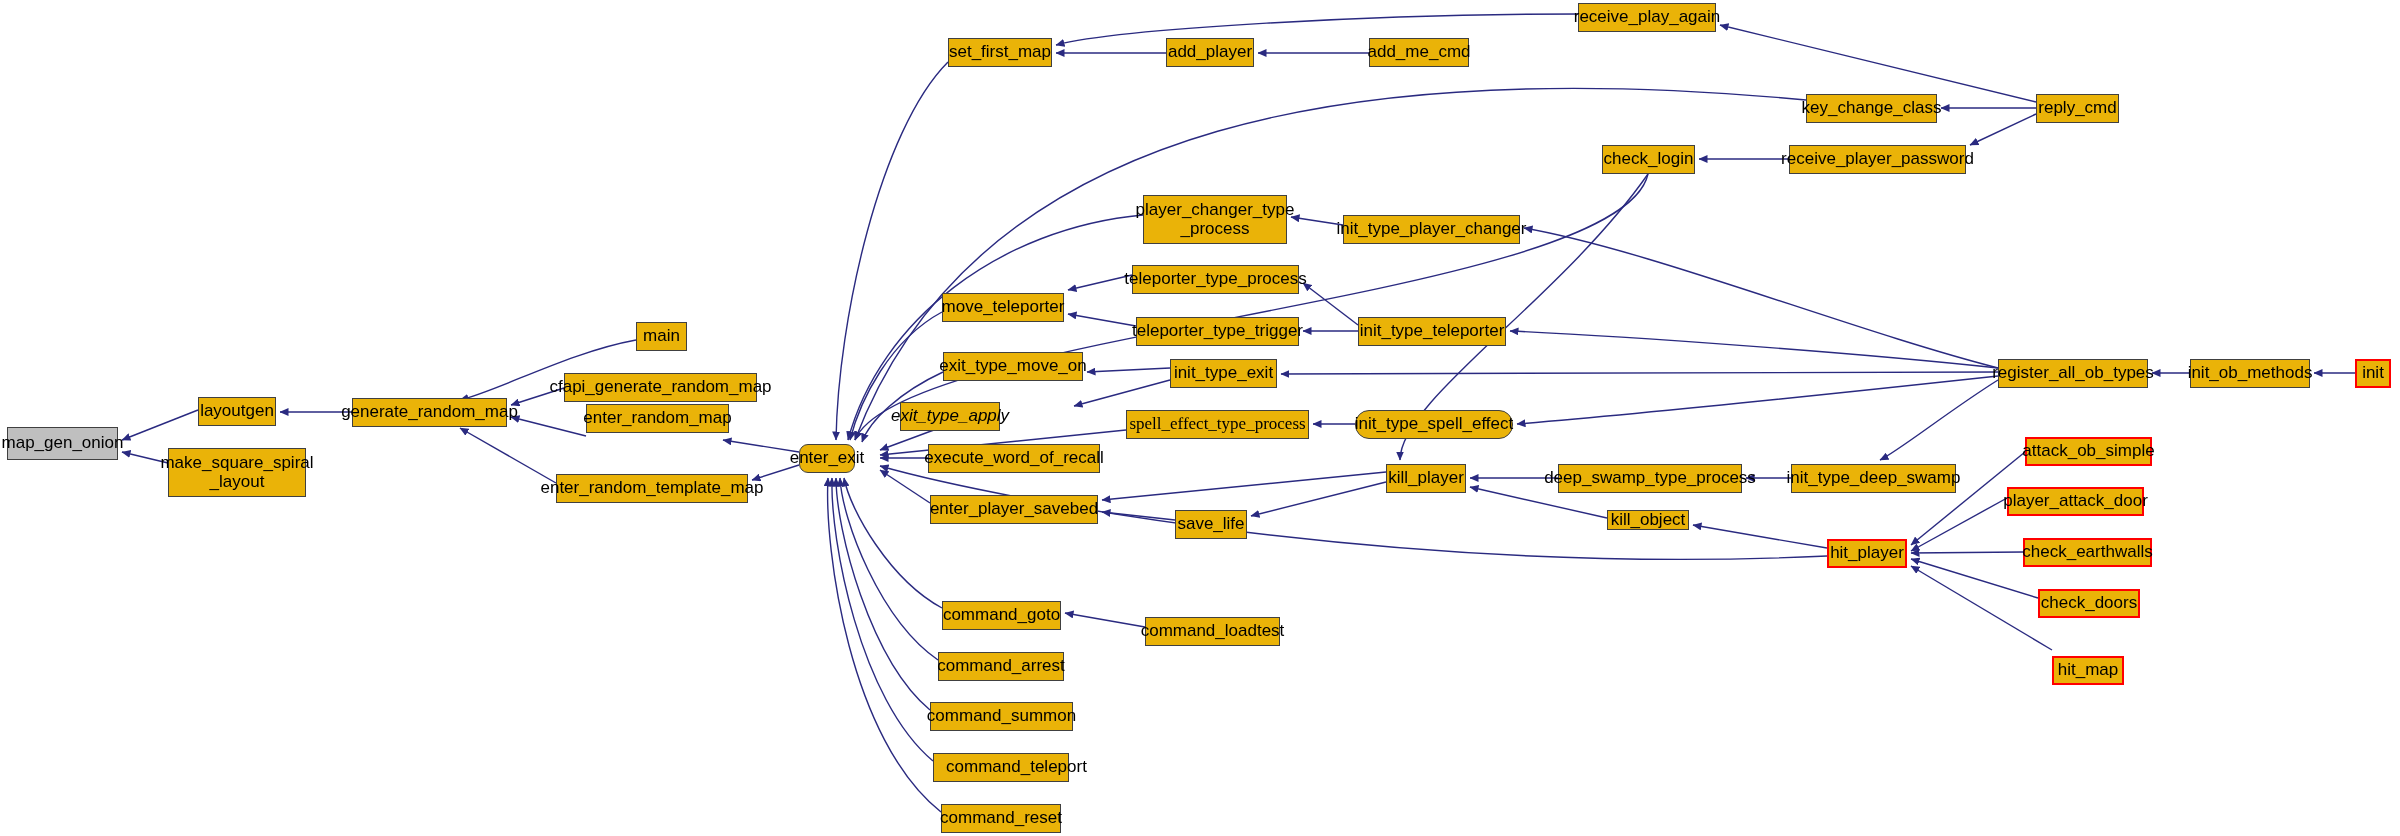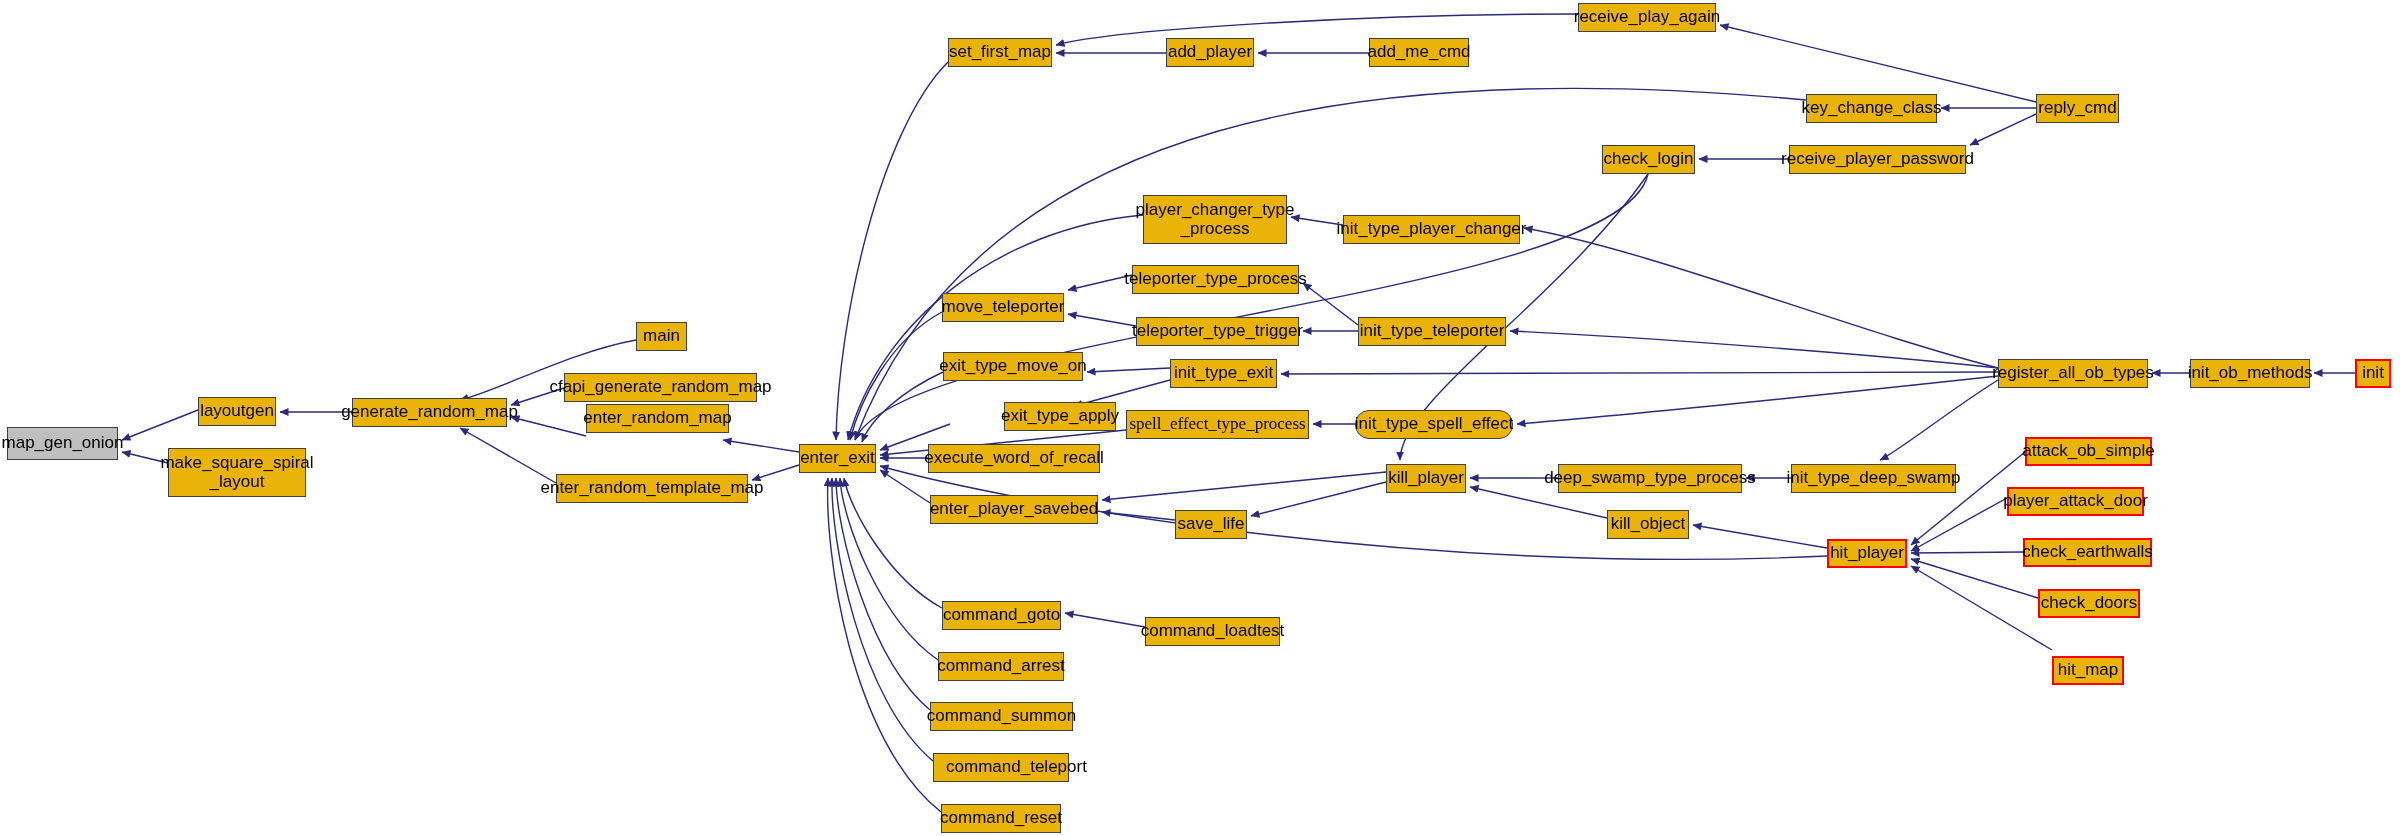--- a/index.html
+++ b/index.html
@@ -98,48 +98,48 @@
     </svg>
 <div class="node root" style="left: 7px; top: 427px; width: 111px; height: 33px;">map_gen_onion</div>
     <div class="node" style="left: 198px; top: 397px; width: 78px; height: 29px;">layoutgen</div>
     <div class="node" style="left: 168px; top: 448px; width: 138px; height: 49px;">make_square_spiral
 _layout</div>
     <div class="node" style="left: 352px; top: 398px; width: 155px; height: 29px;">generate_random_map</div>
     <div class="node" style="left: 636px; top: 322px; width: 51px; height: 29px;">main</div>
     <div class="node" style="left: 564px; top: 373px; width: 193px; height: 29px;">cfapi_generate_random_map</div>
     <div class="node" style="left: 586px; top: 404px; width: 143px; height: 29px;">enter_random_map</div>
     <div class="node" style="left: 556px; top: 474px; width: 192px; height: 29px;">enter_random_template_map</div>
-    <div class="node" style="left: 799px; top: 444px; width: 77px; height: 29px;">enter_exit</div>
+    <div class="node" style="left: 799px; top: 444px; width: 56px; height: 29px; border-radius: 9px;">enter_exit</div>
     <div class="node" style="left: 948px; top: 38px; width: 104px; height: 29px;">set_first_map</div>
     <div class="node" style="left: 1166px; top: 38px; width: 88px; height: 29px;">add_player</div>
     <div class="node" style="left: 1369px; top: 38px; width: 100px; height: 29px;">add_me_cmd</div>
     <div class="node" style="left: 1578px; top: 3px; width: 138px; height: 29px;">receive_play_again</div>
     <div class="node" style="left: 1806px; top: 94px; width: 131px; height: 29px;">key_change_class</div>
     <div class="node" style="left: 2036px; top: 94px; width: 83px; height: 29px;">reply_cmd</div>
     <div class="node" style="left: 1602px; top: 145px; width: 93px; height: 29px;">check_login</div>
     <div class="node" style="left: 1789px; top: 145px; width: 177px; height: 29px;">receive_player_password</div>
     <div class="node" style="left: 1143px; top: 195px; width: 144px; height: 49px;">player_changer_type
 _process</div>
     <div class="node" style="left: 1343px; top: 215px; width: 177px; height: 29px;">init_type_player_changer</div>
     <div class="node" style="left: 1132px; top: 265px; width: 167px; height: 29px;">teleporter_type_process</div>
     <div class="node" style="left: 942px; top: 293px; width: 122px; height: 29px;">move_teleporter</div>
     <div class="node" style="left: 1136px; top: 317px; width: 163px; height: 29px;">teleporter_type_trigger</div>
     <div class="node" style="left: 1358px; top: 317px; width: 148px; height: 29px;">init_type_teleporter</div>
     <div class="node" style="left: 943px; top: 352px; width: 140px; height: 29px;">exit_type_move_on</div>
     <div class="node" style="left: 1170px; top: 359px; width: 107px; height: 29px;">init_type_exit</div>
-    <div class="node" style="left: 1004px; top: 402px; width: 112px; height: 29px;">exit_type_apply</div>
+    <div class="node" style="left: 900px; top: 402px; width: 100px; height: 29px; font-style: italic;">exit_type_apply</div>
     <div class="node" style="left: 1126px; top: 410px; width: 183px; height: 29px; font-family: Liberation Serif, serif;">spell_effect_type_process</div>
     <div class="node" style="left: 1355px; top: 410px; width: 158px; height: 29px; border-radius: 14px;">init_type_spell_effect</div>
     <div class="node" style="left: 928px; top: 444px; width: 172px; height: 29px;">execute_word_of_recall</div>
     <div class="node" style="left: 1386px; top: 464px; width: 80px; height: 29px;">kill_player</div>
     <div class="node" style="left: 1558px; top: 464px; width: 184px; height: 29px;">deep_swamp_type_process</div>
     <div class="node" style="left: 1791px; top: 464px; width: 165px; height: 29px;">init_type_deep_swamp</div>
     <div class="node" style="left: 930px; top: 495px; width: 168px; height: 29px;">enter_player_savebed</div>
     <div class="node" style="left: 1175px; top: 510px; width: 72px; height: 29px;">save_life</div>
-    <div class="node" style="left: 1607px; top: 510px; width: 82px; height: 29px;">kill_object</div>
+    <div class="node" style="left: 1607px; top: 510px; width: 82px; height: 20px;">kill_object</div>
     <div class="node hl" style="left: 1827px; top: 539px; width: 80px; height: 29px;">hit_player</div>
     <div class="node" style="left: 1998px; top: 359px; width: 150px; height: 29px;">register_all_ob_types</div>
     <div class="node" style="left: 2190px; top: 359px; width: 120px; height: 29px;">init_ob_methods</div>
     <div class="node hl" style="left: 2355px; top: 359px; width: 36px; height: 29px;">init</div>
     <div class="node hl" style="left: 2025px; top: 437px; width: 127px; height: 29px;">attack_ob_simple</div>
     <div class="node hl" style="left: 2007px; top: 487px; width: 137px; height: 29px;">player_attack_door</div>
     <div class="node hl" style="left: 2023px; top: 538px; width: 129px; height: 29px;">check_earthwalls</div>
     <div class="node hl" style="left: 2038px; top: 589px; width: 102px; height: 29px;">check_doors</div>
     <div class="node hl" style="left: 2052px; top: 640px; width: 72px; height: 29px; margin-top: 16px;">hit_map</div>
     <div class="node" style="left: 942px; top: 601px; width: 119px; height: 29px;">command_goto</div>

